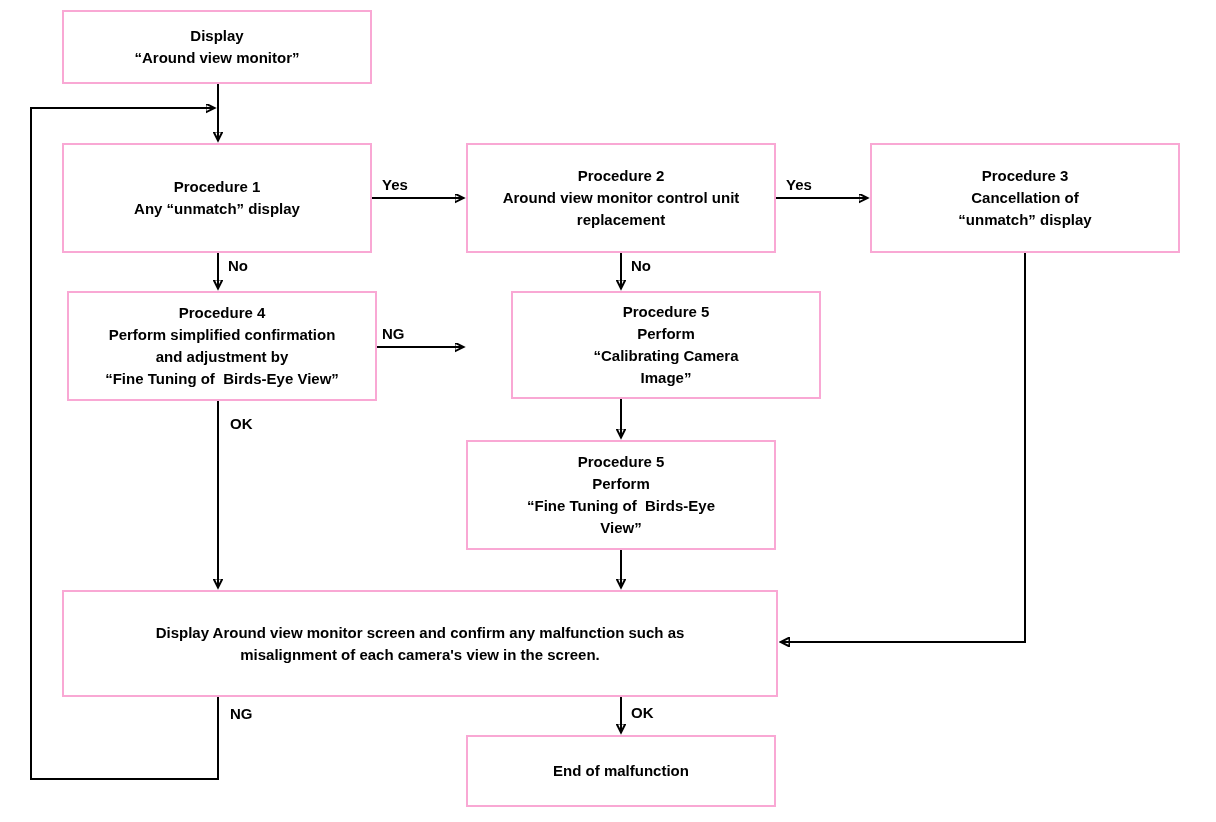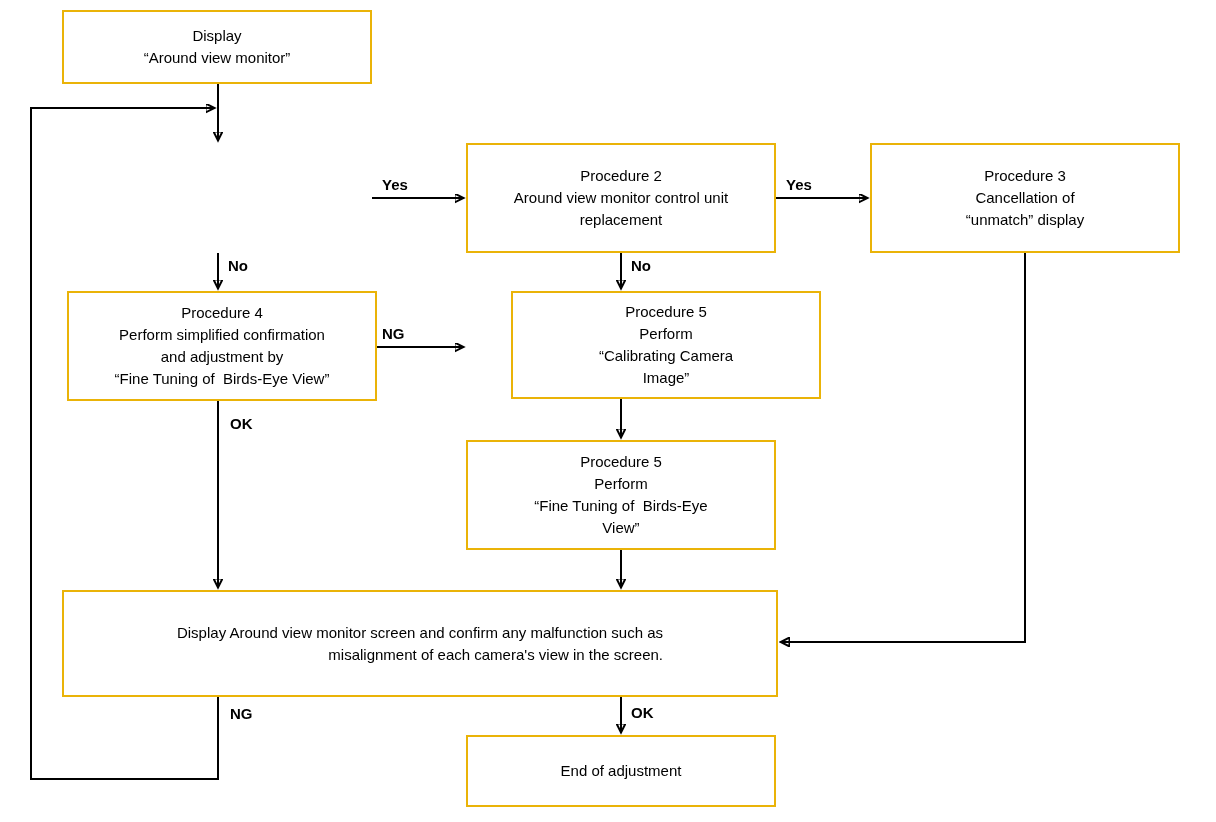--- a/index.html
+++ b/index.html
@@ -24,27 +24,27 @@
     height: 822px;
   }
   .connectors path {
     fill: none;
     stroke: #000000;
     stroke-width: 2;
   }
   .node {
     position: absolute;
     box-sizing: border-box;
-    border: 2px solid #eab308;
+    border: 2px solid #f9a8d4;
     background: #ffffff;
     display: flex;
     align-items: center;
     justify-content: center;
     text-align: center;
-    font-weight: normal;
+    font-weight: bold;
     font-size: 15px;
     line-height: 22px;
     white-space: pre;
   }
   .edge-label {
     position: absolute;
     font-weight: bold;
     font-size: 15px;
     line-height: 17px;
     white-space: pre;
@@ -83,20 +83,22 @@
     <path d="M1025,253 L1025,642 L781,642" marker-end="url(#arrow)"></path>
 
     <path d="M218,697 L218,779 L31,779 L31,108 L214,108" marker-end="url(#arrow)"></path>
 
     <path d="M621,697 L621,732" marker-end="url(#arrow)"></path>
   </svg>
 
   <div class="node" style="left:62px; top:10px; width:310px; height:74px;">Display
 “Around view monitor”</div>
 
+  <div class="node" style="left:62px; top:143px; width:310px; height:110px;">Procedure 1
+Any “unmatch” display</div>
 
   <div class="node" style="left:466px; top:143px; width:310px; height:110px;">Procedure 2
 Around view monitor control unit
 replacement</div>
 
   <div class="node" style="left:870px; top:143px; width:310px; height:110px;">Procedure 3
 Cancellation of
 “unmatch” display</div>
 
   <div class="node" style="left:67px; top:291px; width:310px; height:110px;">Procedure 4
@@ -107,24 +109,24 @@
   <div class="node" style="left:466px; top:291px; width:310px; height:108px;margin-left:45px;">Procedure 5
 Perform
 “Calibrating Camera
 Image”</div>
 
   <div class="node" style="left:466px; top:440px; width:310px; height:110px;">Procedure 5
 Perform
 “Fine Tuning of  Birds-Eye
 View”</div>
 
-  <div class="node" style="left:62px; top:590px; width:716px; height:107px;text-align:right;">Display Around view monitor screen and confirm any malfunction such as
+  <div class="node" style="left:62px; top:590px; width:716px; height:107px;">Display Around view monitor screen and confirm any malfunction such as
 misalignment of each camera's view in the screen.</div>
 
-  <div class="node" style="left:466px; top:735px; width:310px; height:72px;">End of adjustment</div>
+  <div class="node" style="left:466px; top:735px; width:310px; height:72px;">End of malfunction</div>
 
   <span class="edge-label" style="left:382px; top:176px;">Yes</span>
 
   <span class="edge-label" style="left:228px; top:257px;">No</span>
 
   <span class="edge-label" style="left:786px; top:176px;">Yes</span>
 
   <span class="edge-label" style="left:631px; top:257px;">No</span>
 
   <span class="edge-label" style="left:382px; top:325px;">NG</span>

